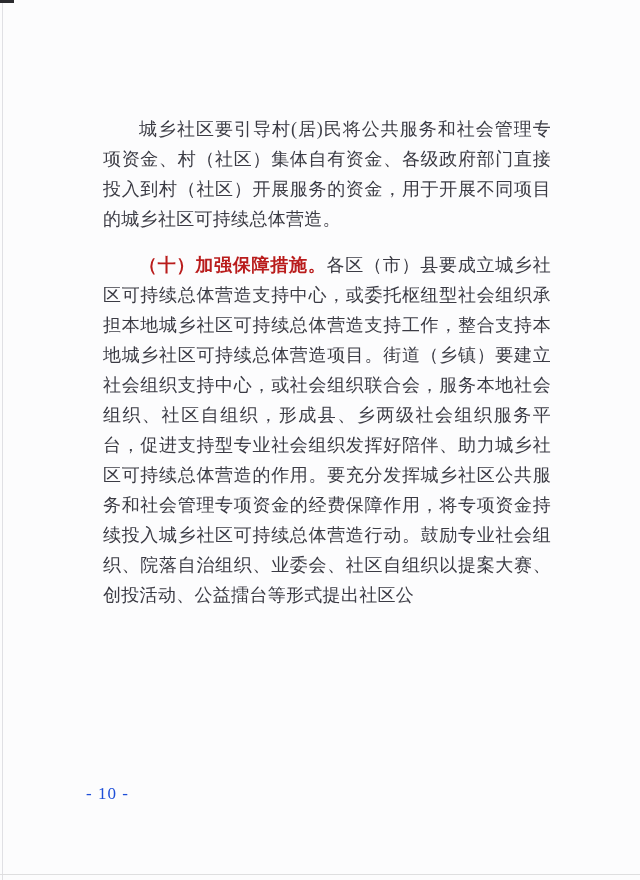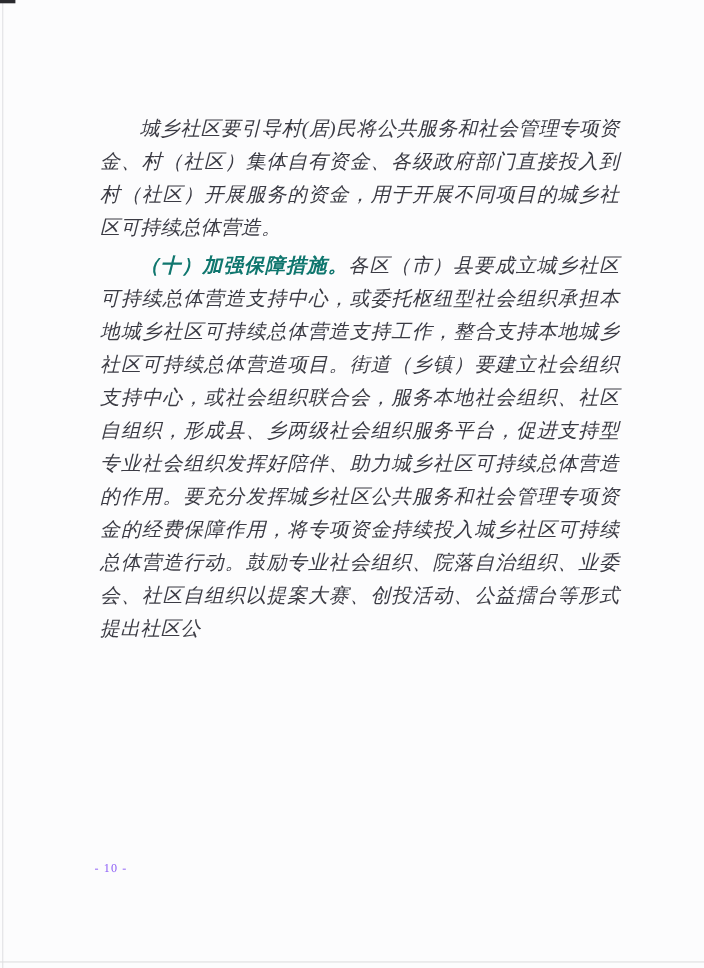--- a/index.html
+++ b/index.html
@@ -45,36 +45,35 @@
     left: 87px;
     top: 98px;
     width: 480px;
     font-size: 18px;
     line-height: 30px;
     letter-spacing: 0.3px;
     color: #3b3b44;
     text-align: justify;
   }
   .page-content p {
-    margin: 4px;
+    margin: 16px;
     padding: 0;
     text-indent: 2em;
-    font-style: italic;
   }
   .para-lead {
     font-weight: bold;
-    color: #0f766e;
+    color: #b91c1c;
   }
   .page-number {
     position: absolute;
     left: 86px;
     top: 784px;
-    font-size: 11px;
+    font-size: 17px;
     letter-spacing: 1px;
-    color: #8b5cf6;
+    color: #1d4ed8;
   }
 </style>
 </head>
 <body>
 
 <div class="edge-line-left"></div>
 <div class="corner-mark"></div>
 <div class="edge-line-bottom"></div>
 
 <div class="page-content">

